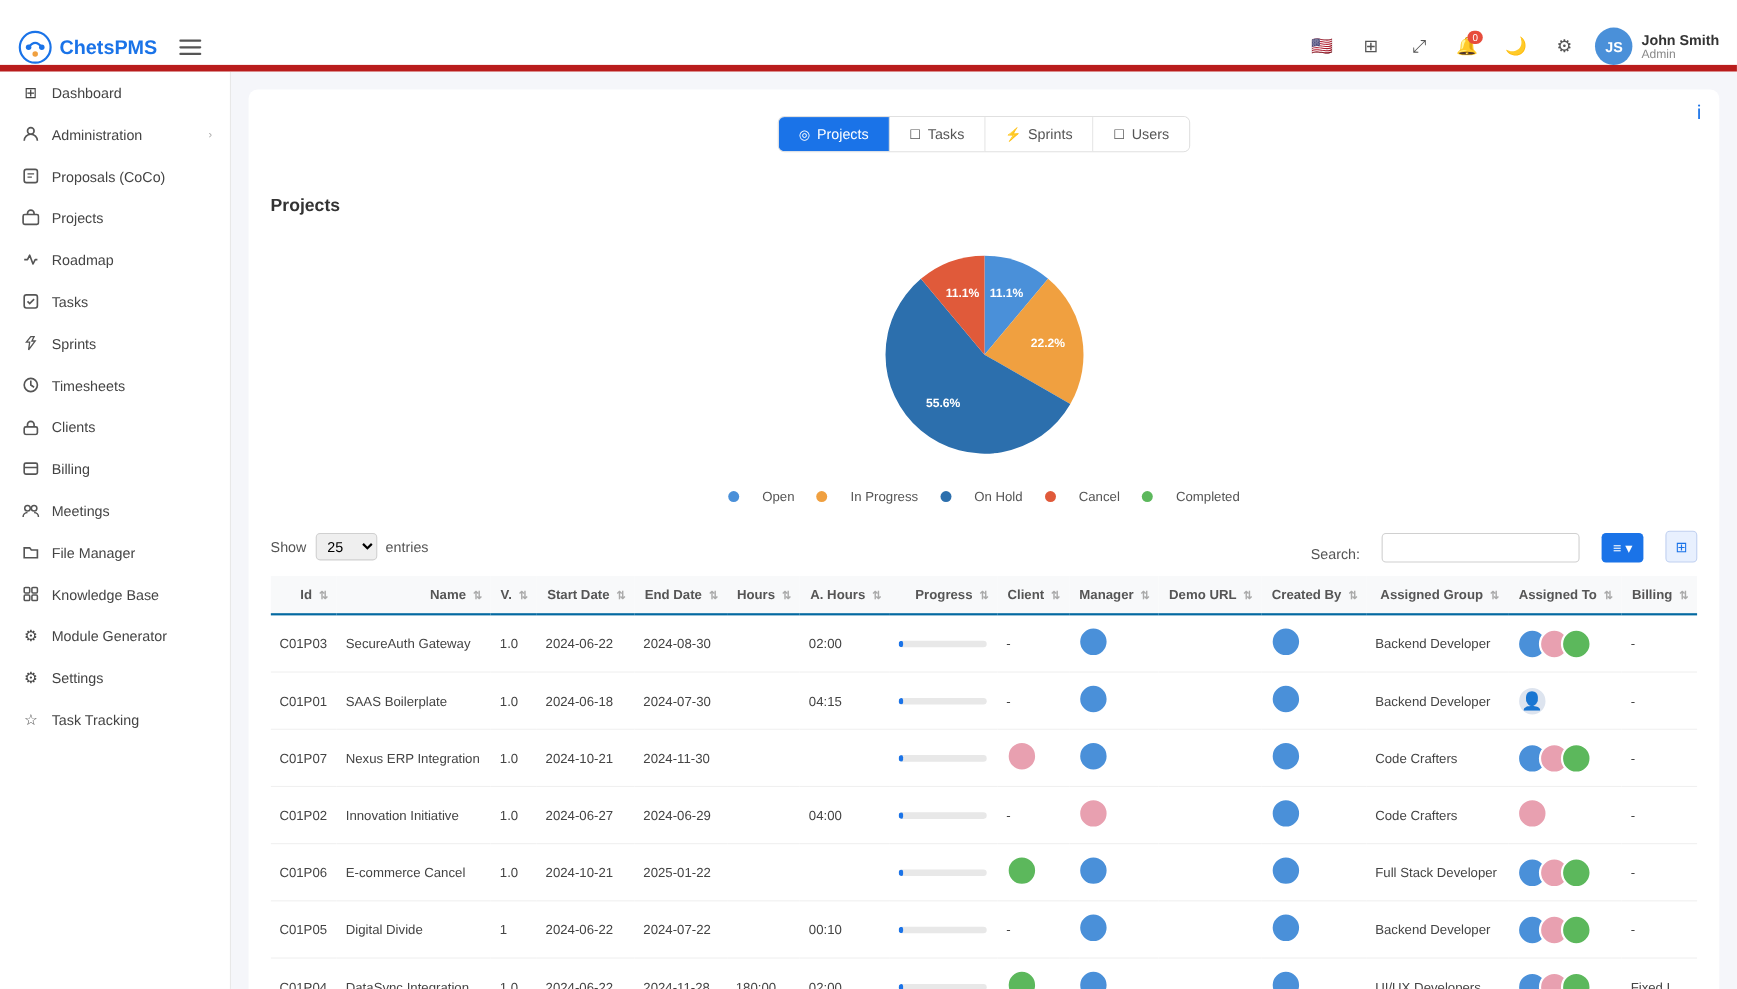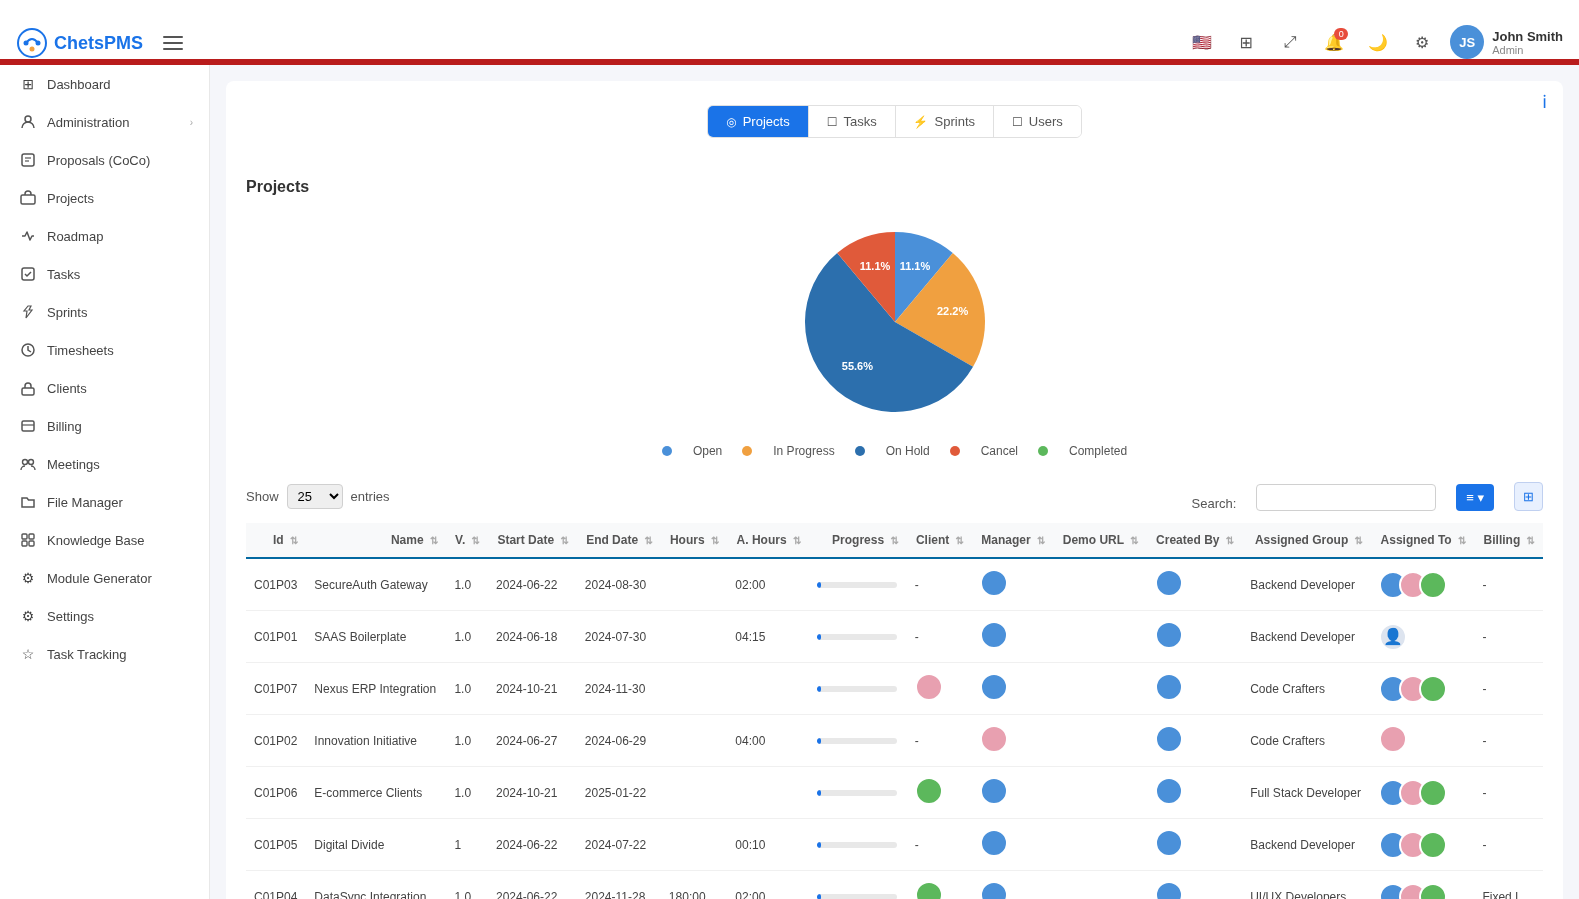--- a/index.html
+++ b/index.html
@@ -456,21 +456,21 @@
     <td>-</td>
     <td><div class="avatar-sm av-pink"></div></td>
     <td></td>
     <td><div class="avatar-sm av-blue"></div></td>
     <td>Code Crafters</td>
     <td><div class="avatar-sm av-pink"></div></td>
     <td>-</td>
   </tr>
               <tr>
     <td class="link-cell">C01P06</td>
-    <td>E-commerce Clients</td>
+    <td>E-commerce Cancel</td>
     <td>1.0</td>
     <td>2024-10-21</td>
     <td>2025-01-22</td>
     <td></td>
     <td></td>
     <td>
                   <div class="progress-bar-wrap">
                     <div class="progress-bar-fill" style="width:5%"></div>
                   </div>
                 </td>

